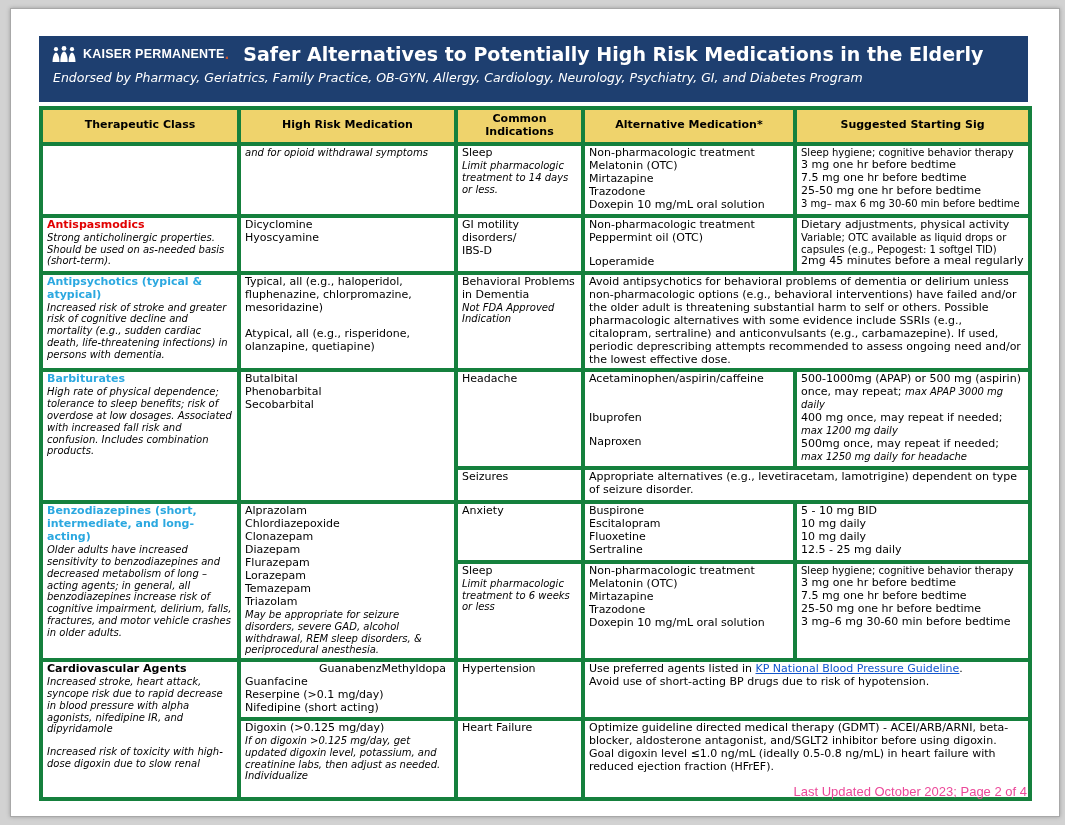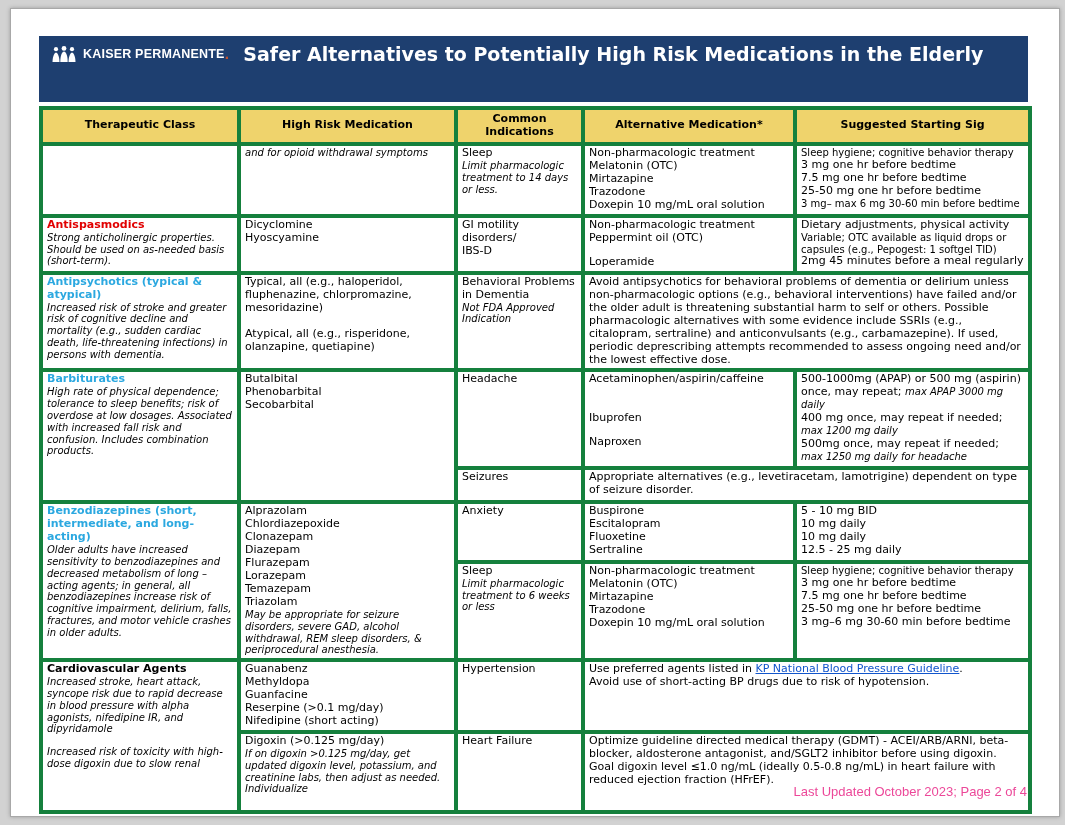--- a/index.html
+++ b/index.html
@@ -62,21 +62,21 @@
   tr.r5b { height:80px; }
   .t-red  { color:#e10000; font-weight:bold; }
   .t-cyan { color:#2ba8e0; font-weight:bold; }
   .t-blk  { color:#000;    font-weight:bold; }
   .bold   { font-weight:normal; }
   .note   { font-style:italic; font-size:10px; }
   .small  { font-size:10px; }
   .sp10 { height:11px; }
   .sp13 { height:13px; }
   .sp26 { height:26px; }
-  .medsplit { display:flex; justify-content:space-between; padding-right:4px;flex-direction:column; }
+  .medsplit { display:flex; justify-content:flex-end; padding-right:4px; }
   a.kp-link { color:#1155cc; text-decoration:underline; cursor:pointer; }
   
   .footer {
     position:absolute; right:32px; bottom:17px;
     font-family:"Liberation Sans", sans-serif; font-size:13px; color:#ec4899;
   }
 </style>
 </head>
 <body>
 
@@ -93,20 +93,21 @@
             <path d="M1.5 16 C1.5 9.5 4 6.5 5 6.5 C6 6.5 8.5 9.5 8.5 16 Z"></path>
             <path d="M9.3 16 C9.3 8 11.7 5.4 13 5.4 C14.3 5.4 16.7 8 16.7 16 Z"></path>
             <path d="M17.5 16 C17.5 9.5 20 6.5 21 6.5 C22 6.5 24.5 9.5 24.5 16 Z"></path>
           </g>
         </svg>
       </span>
       <span class="kp-logotext">KAISER PERMANENTE</span>
         <span class="kp-logodot">.</span>
       <span class="banner-title">Safer Alternatives to Potentially High Risk Medications in the Elderly</span>
     </div>
+    <div class="banner-sub">Endorsed by Pharmacy, Geriatrics, Family Practice, OB-GYN, Allergy, Cardiology, Neurology, Psychiatry, GI, and Diabetes Program</div>
   </div>
 
   <table class="med-table">
     <colgroup>
       <col style="width:198px">
         <col style="width:217px">
         <col style="width:127px">
         <col style="width:212px">
         <col style="width:235px">
     </colgroup>

